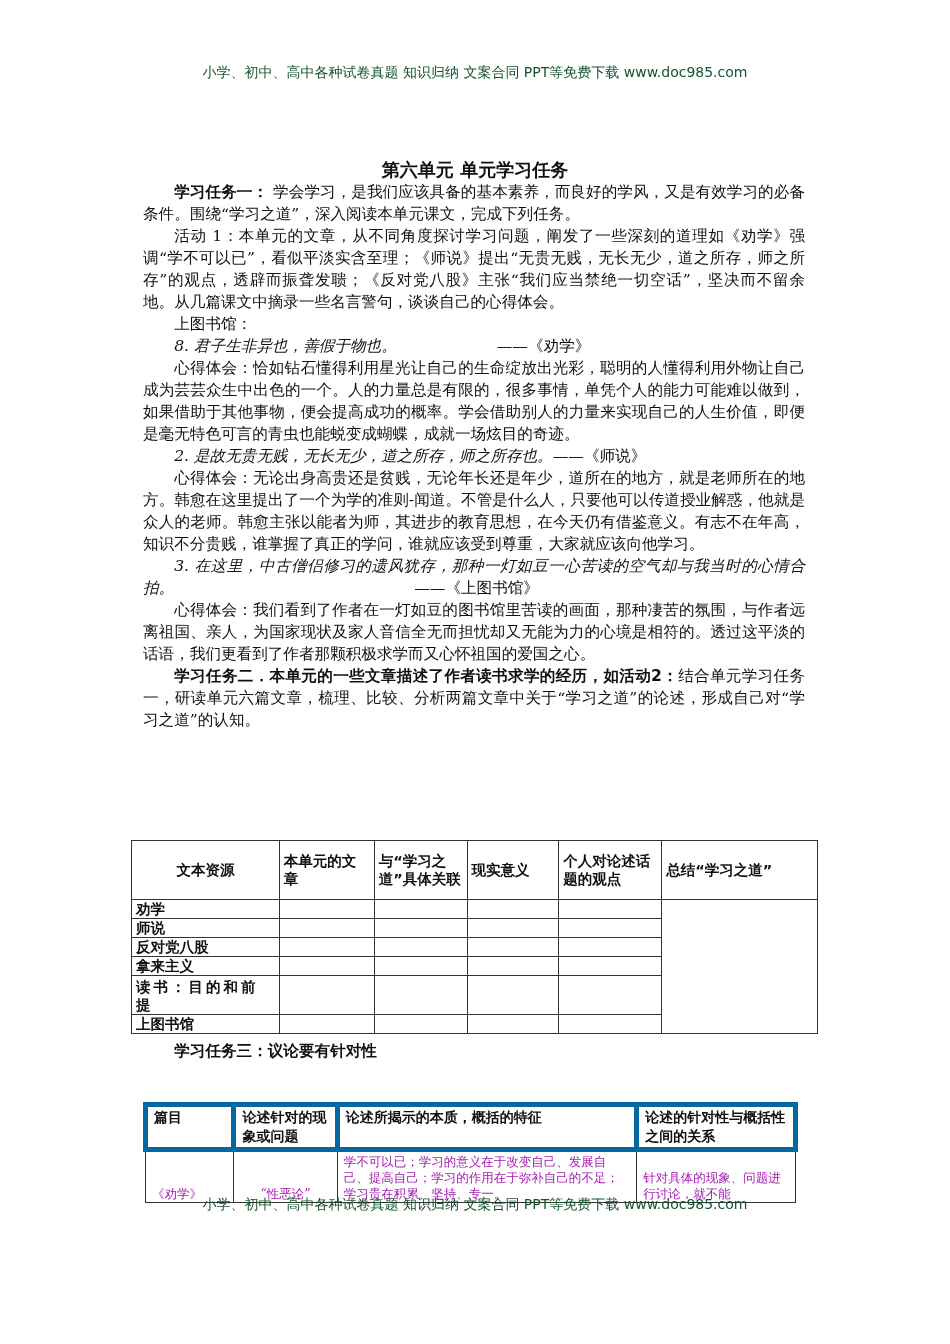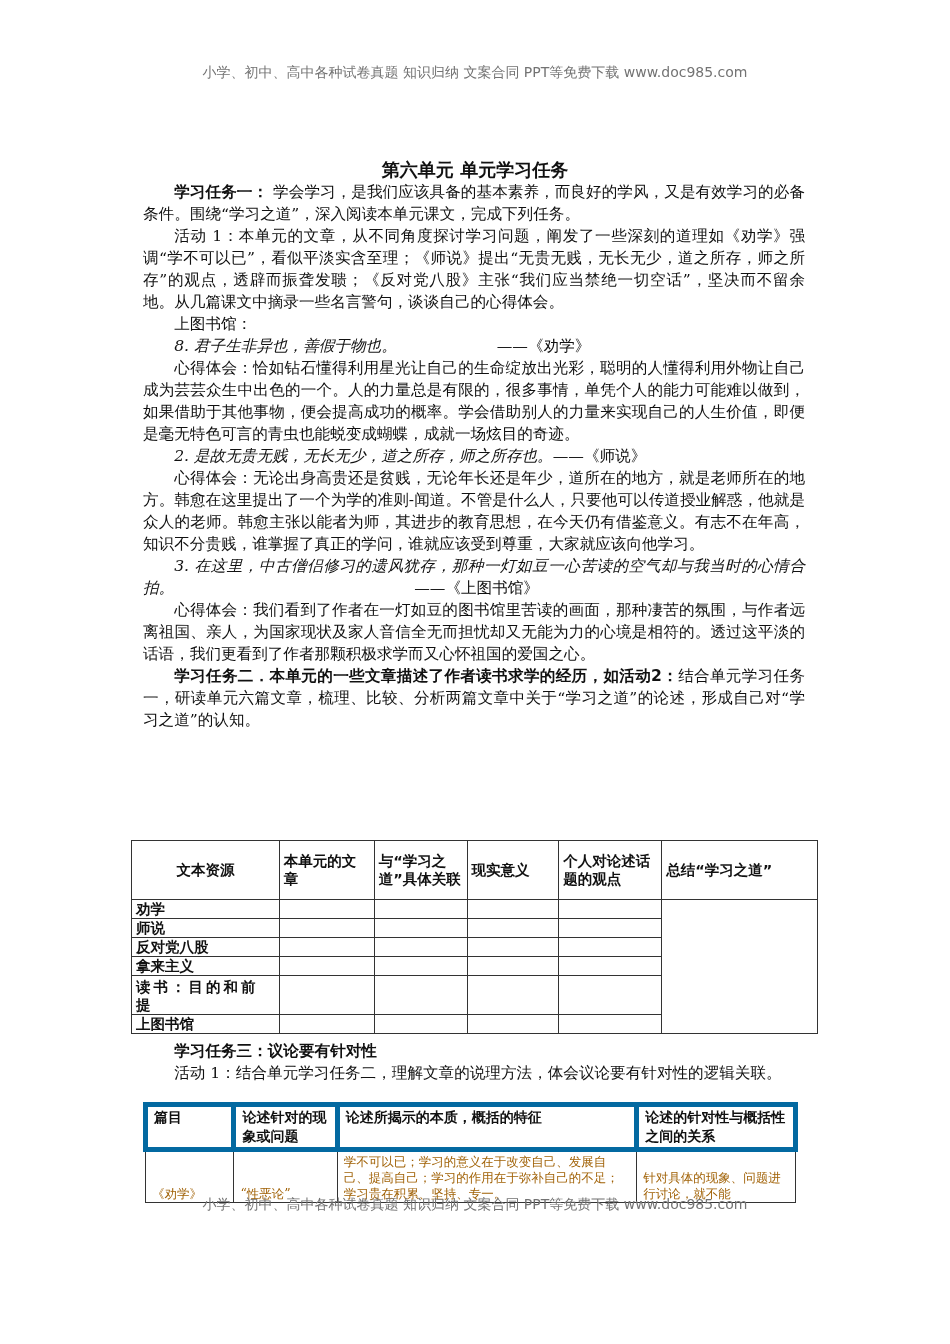--- a/index.html
+++ b/index.html
@@ -1,37 +1,37 @@
 <!DOCTYPE html>
 <html><head>
 <meta charset="utf-8">
 <style>
   html, body { margin: 0; padding: 0; background: #ffffff; }
   body { width: 950px; height: 1344px; position: relative; overflow: hidden;
          font-family: "DejaVu Serif", "Liberation Serif", serif; color: #111; }
   .header, .footer { position: absolute; left: 0; width: 950px; text-align: center;
-         font-family: "DejaVu Sans", "Liberation Sans", sans-serif; font-size: 14px; color: #737373; }
+         font-family: "DejaVu Sans", "Liberation Sans", sans-serif; font-size: 14px; color: #14532d; }
   .header { top: 64px; }
   .footer { top: 1196px; }
   .title { position: absolute; top: 148px; left: 0; width: 950px; text-align: center;
          font-family: "DejaVu Sans", "Liberation Sans", sans-serif; font-weight: bold; font-size: 18px; margin-top: 10px; }
   .body-text { position: absolute; left: 143px; width: 662px; font-size: 15.6px; line-height: 22px; }
   .body-text p { margin: 0; text-align: justify; }
   .indent { text-indent: 2em; }
   .b { font-family: "DejaVu Sans", "Liberation Sans", sans-serif; font-weight: bold; }
   .kai { font-style: italic; }
   table { border-collapse: collapse; position: absolute;
           font-family: "DejaVu Sans", "Liberation Sans", sans-serif; }
   #t1 { left: 131px; top: 840px; width: 687px; font-size: 14.5px; }
   #t1 td, #t1 th { border: 1px solid #333; padding: 0 4px; vertical-align: middle; font-weight: normal; text-align: left; line-height: 18px; }
   #t1 th { height: 58px; font-weight: bold; }
   #t1 td.name { font-weight: bold; line-height: 18px; height: 18px; vertical-align: bottom; }
   #t2 { left: 143px; top: 1102px; width: 655px; font-size: 14px; }
   #t2 th { border: 5px solid #0369a1; padding: 1px 6px; text-align: left; vertical-align: top; font-weight: bold; line-height: 19px; height: 38px; }
-  #t2 td { border: 1px solid #333; padding: 0 6px; vertical-align: bottom; font-family: "DejaVu Serif", "Liberation Serif", serif; font-size: 12.5px; line-height: 16px; color: #a16207; height: 50px; }
+  #t2 td { border: 1px solid #333; padding: 0 6px; vertical-align: bottom; font-family: "DejaVu Serif", "Liberation Serif", serif; font-size: 12.5px; line-height: 16px; color: #a21caf; height: 50px; }
 </style>
 </head>
 <body>
 
 <div class="header">小学、初中、高中各种试卷真题 知识归纳 文案合同 PPT等免费下载   www.doc985.com</div>
 
 <div class="title">第六单元  单元学习任务</div>
 
 <div class="body-text" style="top:181px;">
   <p class="indent"><span class="b">学习任务一：</span><span> 学会学习，是我们应该具备的基本素养，而良好的学风，又是有效学习的必备条件。围绕“学习之道”，深入阅读本单元课文，完成下列任务。</span></p>
@@ -109,39 +109,38 @@
     <td></td>
         <td></td>
         <td></td>
         <td></td>
   </tr>
 </tbody>
   </table>
 
 <div class="body-text" style="top:1040px;">
   <p class="indent b">学习任务三：议论要有针对性</p>
-  <p class="indent">活动 1：结合单元学习任务二，理解文章的说理方法，体会议论要有针对性的逻辑关联。</p>
 </div>
 
 <table id="t2">
   <colgroup>
     <col style="width:89px">
       <col style="width:104px">
       <col style="width:302px">
       <col style="width:160px">
   </colgroup>
   <tbody>
       <tr>
     <th>篇目</th>
     <th>论述针对的现象或问题</th>
     <th>论述所揭示的本质，概括的特征</th>
     <th>论述的针对性与概括性之间的关系</th>
   </tr>
   <tr>
     <td>《劝学》</td>
-    <td style="text-align:left">“性恶论”</td>
+    <td style="text-align:center">“性恶论”</td>
     <td>学不可以已；学习的意义在于改变自己、发展自己、提高自己；学习的作用在于弥补自己的不足；学习贵在积累、坚持、专一。</td>
     <td>针对具体的现象、问题进行讨论，就不能</td>
   </tr>
 </tbody>
   </table>
 
 <div class="footer">小学、初中、高中各种试卷真题 知识归纳 文案合同 PPT等免费下载   www.doc985.com</div>
 
 </body></html>

